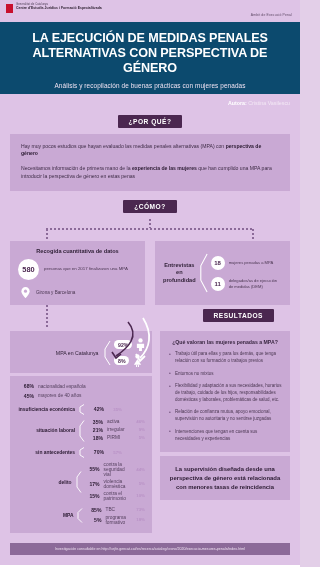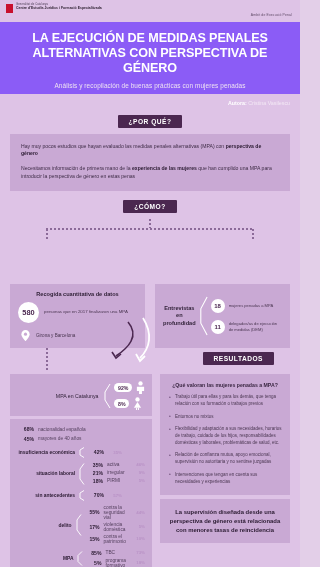--- a/index.html
+++ b/index.html
@@ -17,21 +17,21 @@
   .logo-mark { width: 7px; height: 9px; background: #c8102e; flex: none; margin-top: 1px; }
   .logo-txt { line-height: 1.18; }
   .logo-l1 { font-size: 2.7px; color: #4a3a52; letter-spacing: .1px; }
   .logo-l2 { font-size: 3.4px; color: #2d2030; font-weight: bold; letter-spacing: .05px; }
   .ambito {
     position: absolute; right: 8px; top: 13px;
     font-size: 3.4px; color: #5f4a66; letter-spacing: .15px;
   }
 
   
-  .hero { background: #8b5cf6; padding: 9px 16px 5px 16px; text-align: center; }
+  .hero { background: #0c4a6e; padding: 9px 16px 5px 16px; text-align: center; }
   .hero h1 {
     color: #fff; font-size: 12.6px; font-weight: bold; line-height: 1.18;
     letter-spacing: -0.1px; text-transform: uppercase;
   }
   .hero h2 {
     color: #efe2f2; font-size: 6.4px; font-weight: normal;
     margin-top: 6px; letter-spacing: .1px;
   }
   .author { text-align: right; padding: 6px 10px 0 0; font-size: 5.3px; color: #f3e8f5; }
   .author b { color: #fff; }
@@ -56,21 +56,21 @@
 
   .como-tree { position: relative; height: 22px; }
   .como-tree .stem { position: absolute; left: 149px; top: 0; height: 9px; }
   .como-tree .bar  { position: absolute; left: 46px; right: 46px; top: 9px; }
   .como-tree .leg  { position: absolute; top: 10px; height: 11px; }
   .como-tree .legL { left: 46px; }
   .como-tree .legR { right: 46px; }
 
   
   .como-cols { display: flex; gap: 10px; padding: 0 10px; align-items: stretch; }
-  .cbox { background: #c9a9d4; padding: 7px 8px; flex: 1; margin-top: 43px; }
+  .cbox { background: #c9a9d4; padding: 7px 8px; flex: 1; }
   .cbox h3 { font-size: 5.6px; color: #2e1f35; text-align: center; margin-bottom: 5px; }
   .quant-row { display: flex; align-items: center; gap: 5px; }
   .circle {
     width: 21px; height: 21px; border-radius: 50%; background: #fff; flex: none;
     display: flex; align-items: center; justify-content: center;
     font-size: 7.4px; font-weight: bold; color: #4b2750;
   }
   .quant-txt { font-size: 4.4px; color: #4b3752; line-height: 1.5; }
   .geo { display: flex; align-items: center; gap: 6px; margin-top: 7px; padding-left: 3px; }
   .pin { width: 9px; height: 11px; flex: none; }

